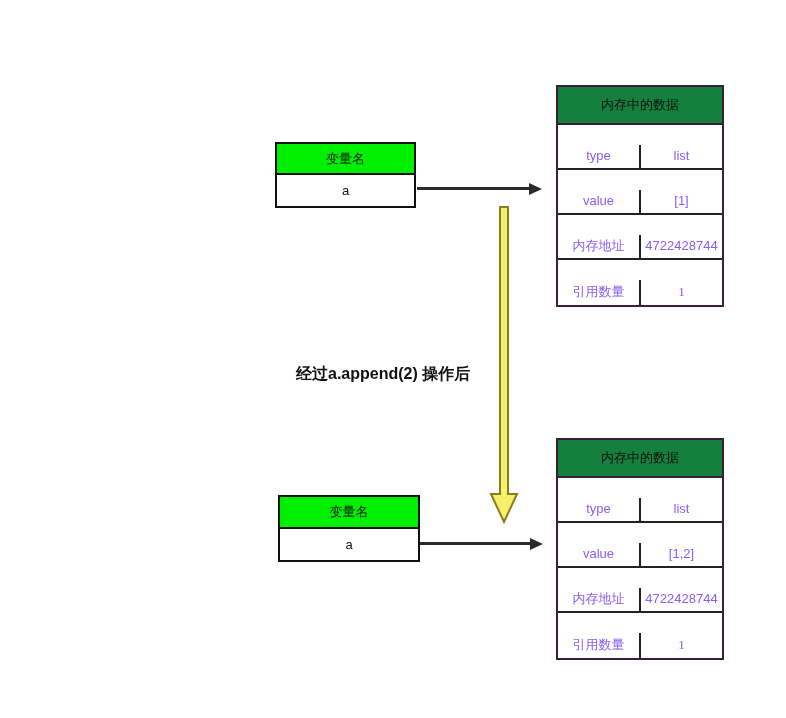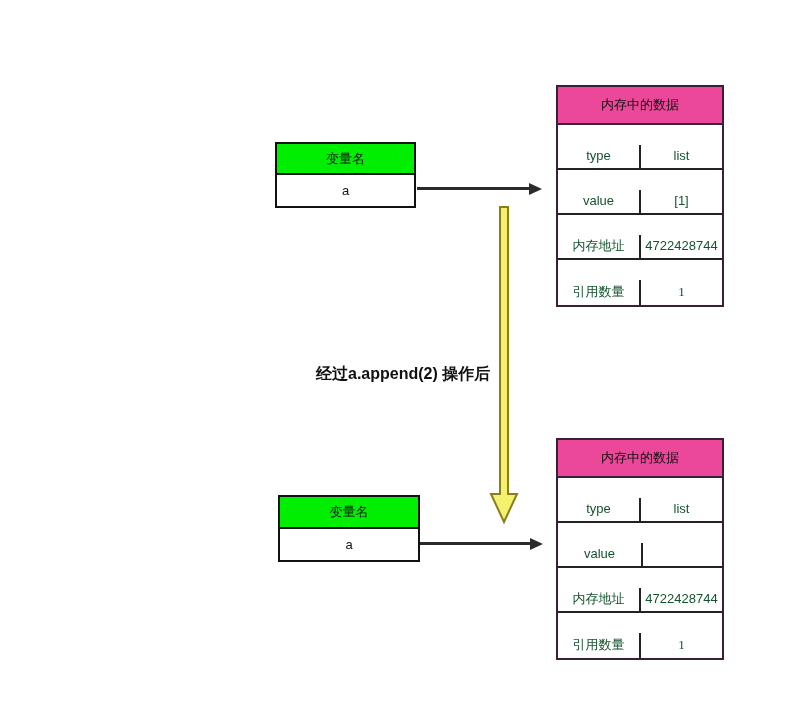--- a/index.html
+++ b/index.html
@@ -49,21 +49,21 @@
   }
 
   
   .mem-table {
     position: absolute;
     border: 2px solid #3a1f3a;
     box-sizing: border-box;
     background: #ffffff;
   }
   .mem-head {
-    background: #ec4899;
+    background: #15803d;
     border-bottom: 2px solid #3a1f3a;
     box-sizing: border-box;
     height: 38px;
     display: flex;
     align-items: center;
     justify-content: center;
     font-size: 13px;
     color: #111111;
   }
   .mem-rows {
@@ -80,21 +80,21 @@
     font-family: Liberation Serif, serif;
   }
   .mem-key,
   .mem-val {
     box-sizing: border-box;
     display: flex;
     align-items: center;
     justify-content: center;
     text-align: center;
     font-size: 13px;
-    color: #14532d;
+    color: #8b5cf6;
     line-height: 1.25;
     padding: 2px 4px;
     margin-top: 20px;
   }
   .mem-key {
     width: 85px;
     border-right: 2px solid #222222;
   }
   .mem-val {
     width: 83px;
@@ -132,21 +132,20 @@
     display: block;
   }
 
   
   .caption {
     position: absolute;
     font-size: 16px;
     font-weight: bold;
     color: #111111;
     white-space: nowrap;
-    margin-left: 20px;
   }
 </style>
 </head>
 <body>
 
 <div id="canvas">
 
   <div class="var-box" style="left:275px; top:142px; width:141px; height:66px;">
     <div class="var-head">变量名</div>
     <div class="var-cell">a</div>
@@ -199,20 +198,21 @@
 
   <div class="mem-table" style="left:556px; top:438px; width:168px;">
     <div class="mem-head">内存中的数据</div>
     <div class="mem-rows">
       <div class="mem-row" style="height:45px;">
         <div class="mem-key">type</div>
         <div class="mem-val">list</div>
       </div>
       <div class="mem-row" style="height:45px;">
         <div class="mem-key">value</div>
+        <div class="mem-val">[1,2]</div>
       </div>
       <div class="mem-row" style="height:45px;">
         <div class="mem-key">内存地址</div>
         <div class="mem-val">4722428744</div>
       </div>
       <div class="mem-row" style="height:45px;">
         <div class="mem-key">引用数量</div>
         <div class="mem-val">1</div>
       </div>
     </div>

